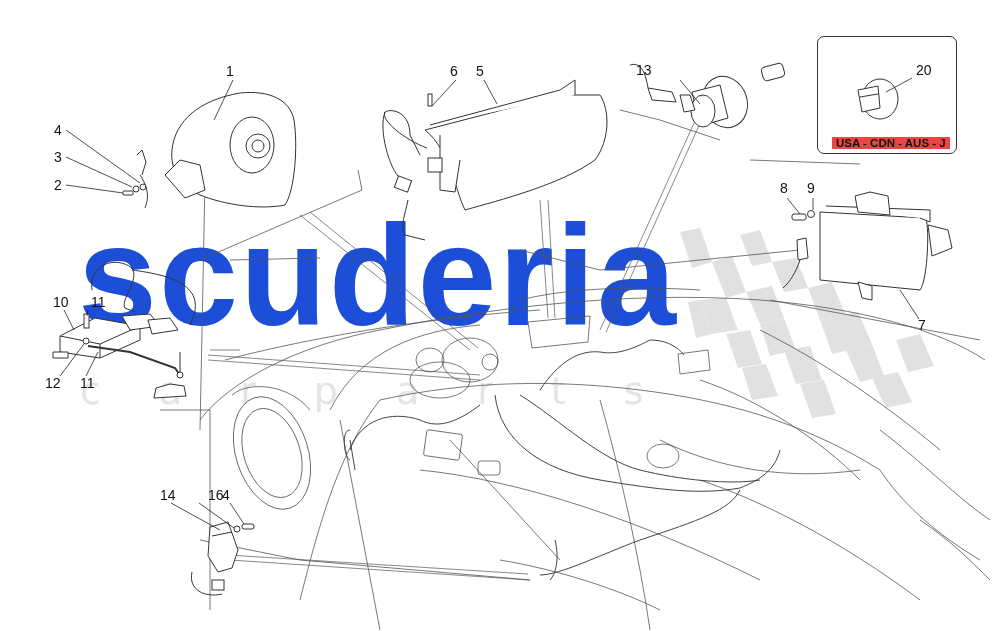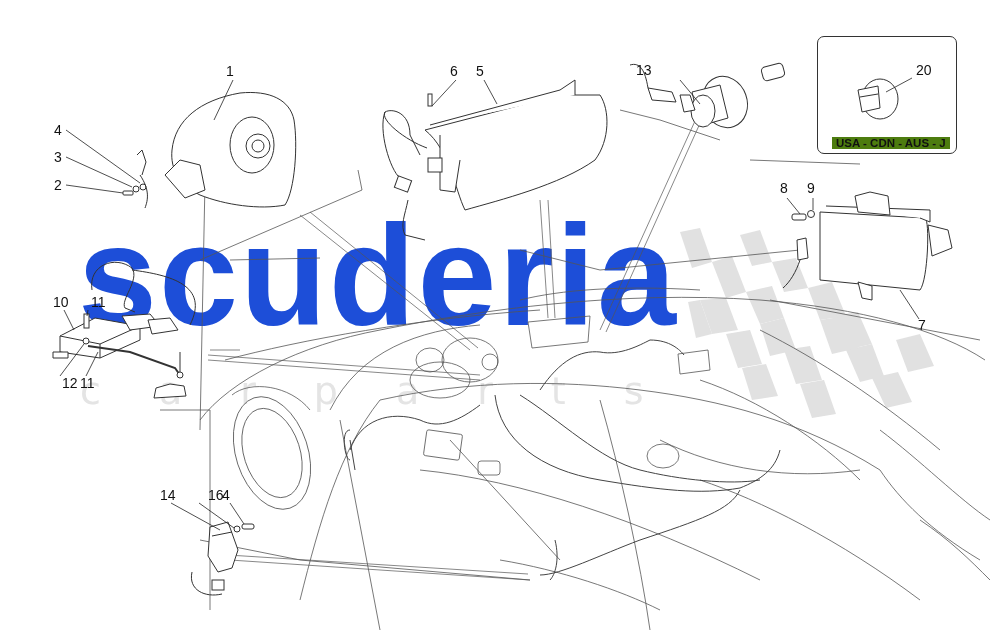--- a/index.html
+++ b/index.html
@@ -2,21 +2,21 @@
 <html><head>
 <meta charset="utf-8">
 <style>
   html, body { margin: 0; padding: 0; background: #ffffff; }
   body { width: 1000px; height: 631px; position: relative; overflow: hidden; font-family: "Liberation Sans", sans-serif; }
   #stage { position: absolute; left: 0; top: 0; width: 1000px; height: 631px; }
   .wm-main { position: absolute; left: 78px; top: 205px; font-family: "Liberation Sans", sans-serif; font-weight: bold; font-size: 142px; letter-spacing: 2px; color: #1d4ed8; line-height: 1; white-space: nowrap; }
   .wm-sub { position: absolute; left: 80px; top: 372px; font-family: "DejaVu Sans", sans-serif; font-size: 38px; color: #e4e4e4; letter-spacing: 58px; white-space: nowrap; line-height: 1; }
   .callout { position: absolute; font-family: "Liberation Sans", sans-serif; font-size: 14px; color: #111; line-height: 1; white-space: nowrap; }
   .region-box { position: absolute; left: 817px; top: 36px; width: 138px; height: 116px; border: 1px solid #333; border-radius: 7px; }
-  .region-label { position: absolute; left: 832px; top: 137px; background: #4d7c0f; padding: 0 4px; font-family: "Liberation Sans", sans-serif; font-weight: bold; font-size: 11.5px; color: #111; white-space: nowrap; }
+  .region-label { position: absolute; left: 832px; top: 137px; background: #ef4444; padding: 0 4px; font-family: "Liberation Sans", sans-serif; font-weight: bold; font-size: 11.5px; color: #111; white-space: nowrap; }
   svg { position: absolute; left: 0; top: 0; }
 </style>
 </head>
 <body>
 
 <div id="stage">
 
   <div class="wm-main">scuderia</div>
   <div class="wm-sub">carparts</div>
 
@@ -231,20 +231,20 @@
   <div class="callout" style="left:54px;top:178px">2</div>
   <div class="callout" style="left:54px;top:150px">3</div>
   <div class="callout" style="left:54px;top:123px">4</div>
   <div class="callout" style="left:476px;top:64px">5</div>
   <div class="callout" style="left:450px;top:64px">6</div>
   <div class="callout" style="left:918px;top:318px">7</div>
   <div class="callout" style="left:780px;top:181px">8</div>
   <div class="callout" style="left:807px;top:181px">9</div>
   <div class="callout" style="left:53px;top:295px">10</div>
   <div class="callout" style="left:91px;top:295px">11</div>
-  <div class="callout" style="left:62px;top:376px">12</div>
+  <div class="callout" style="left:45px;top:376px">12</div>
   <div class="callout" style="left:636px;top:63px">13</div>
   <div class="callout" style="left:160px;top:488px">14</div>
   <div class="callout" style="left:222px;top:488px">4</div>
   <div class="callout" style="left:208px;top:488px">16</div>
   <div class="callout" style="left:80px;top:376px">11</div>
   <div class="callout" style="left:916px;top:63px">20</div>
 </div>
 
 </body></html>

